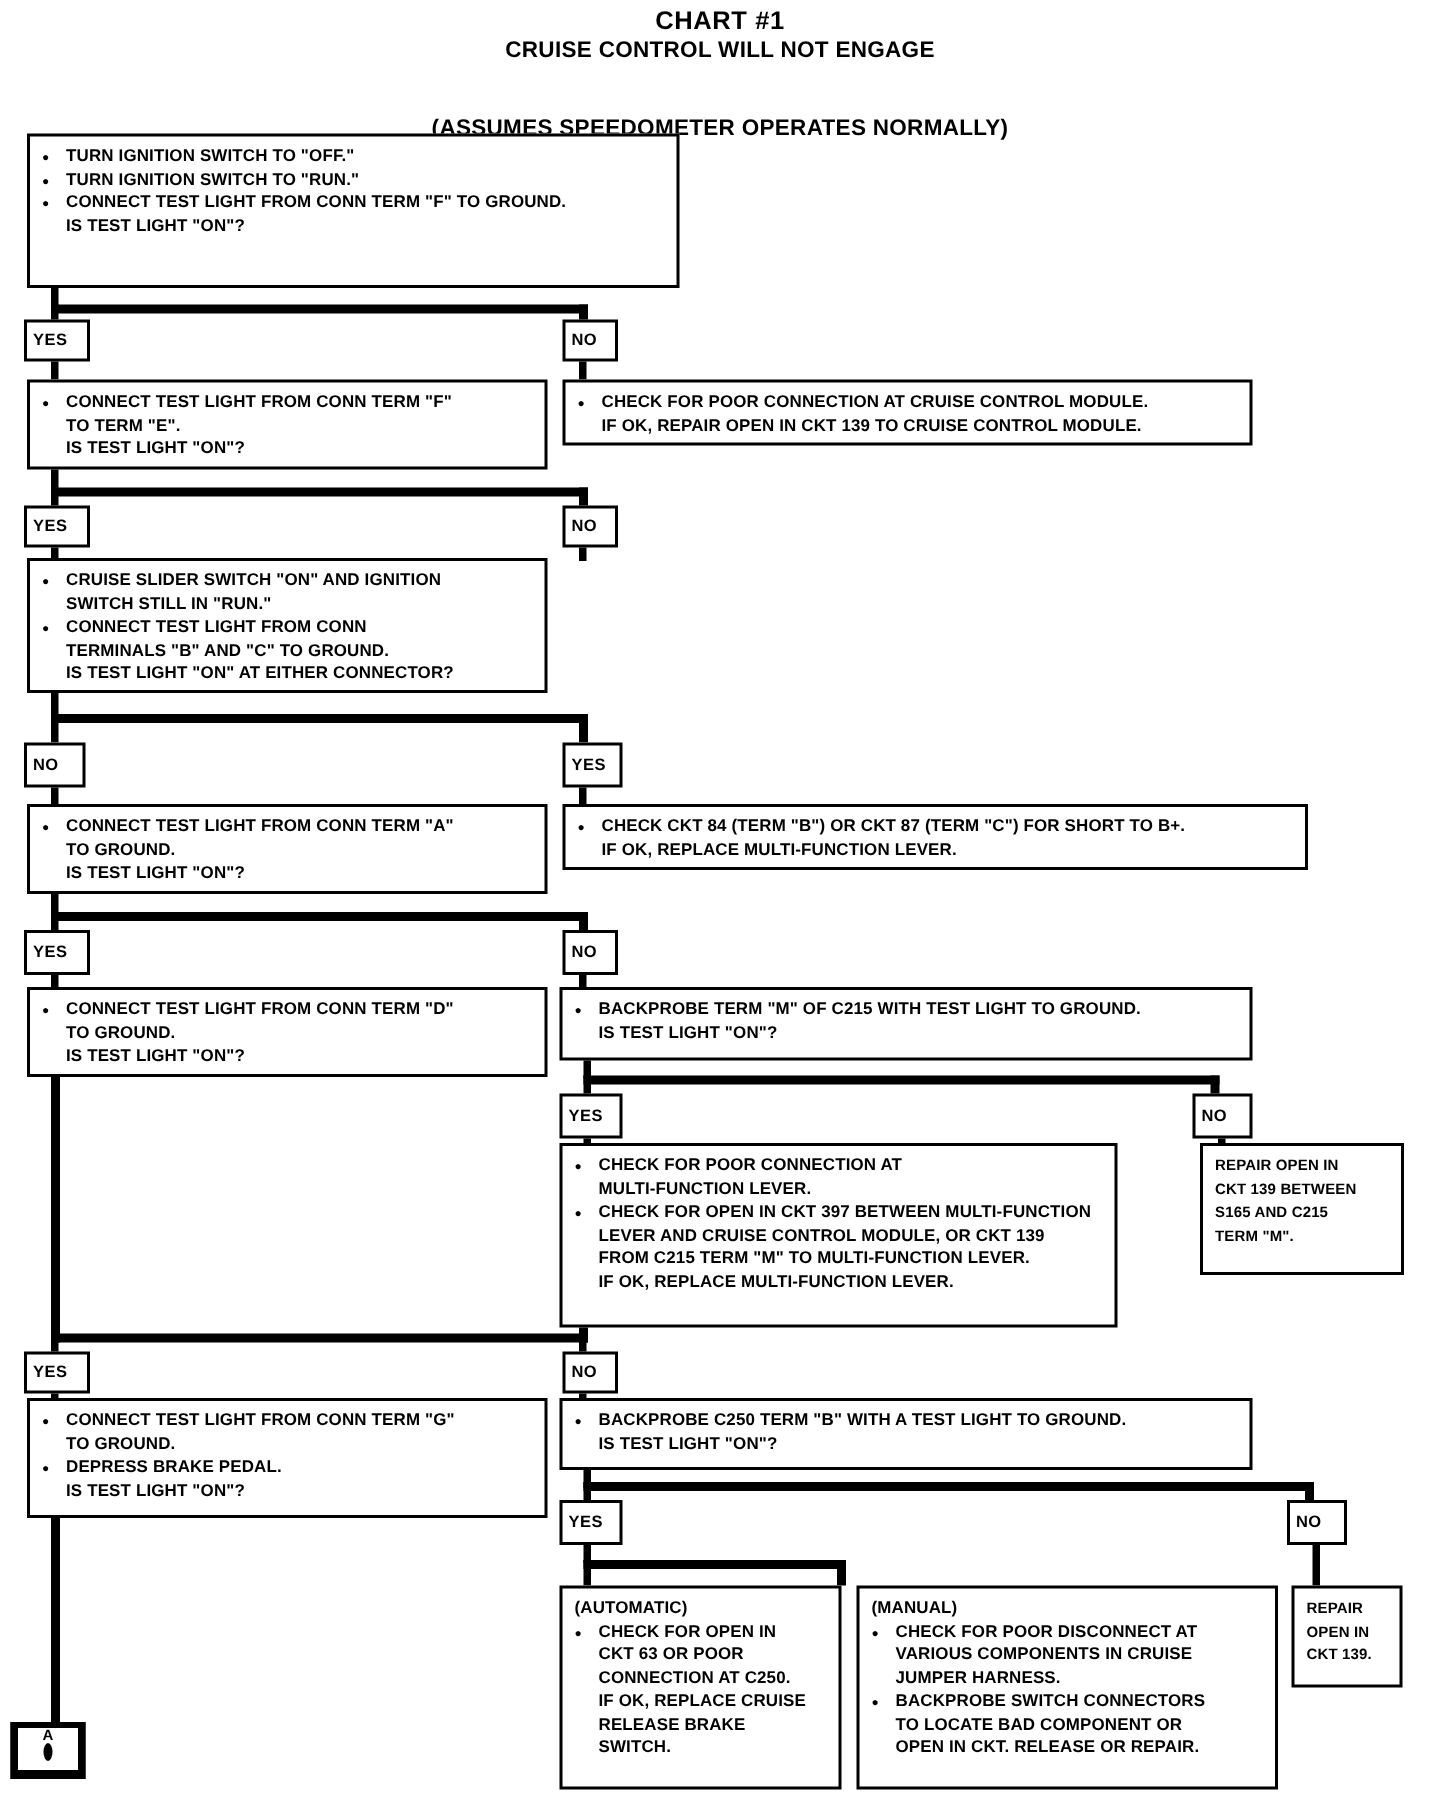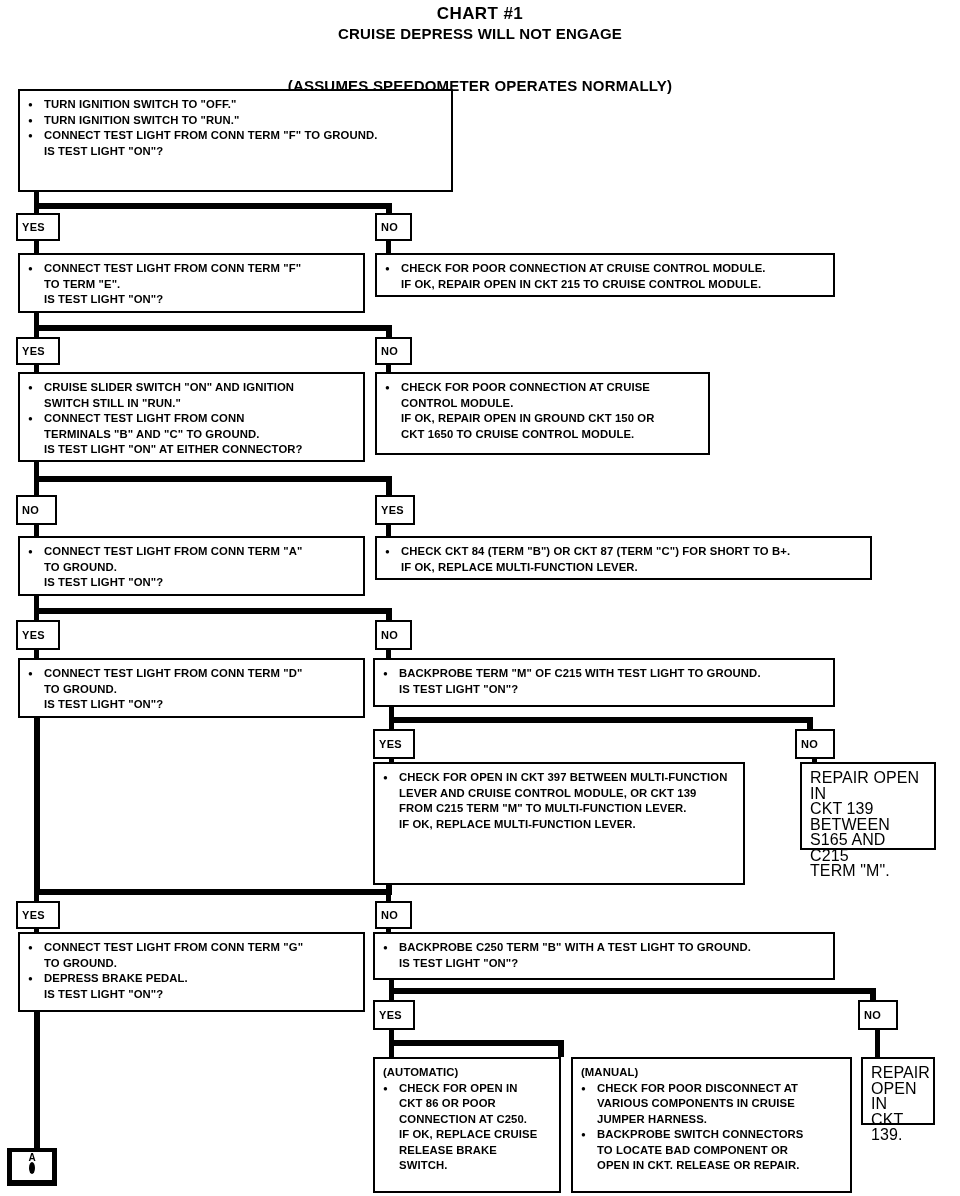--- a/index.html
+++ b/index.html
@@ -80,22 +80,22 @@
     font-size: 11.3px;
     font-weight: bold;
     line-height: 15.5px;
     letter-spacing: 0.1px;
     padding-left: 0;
   }
   .node.plain {
     padding: 6px 8px;
   }
   .node.plain .ptext {
-    font-size: 16px;
-    font-weight: normal;
+    font-size: 10px;
+    font-weight: bold;
     line-height: 15.5px;
     letter-spacing: 0.1px;
     white-space: pre-line;
   }
   .label-box {
     position: absolute;
     box-sizing: border-box;
     border: 2px solid #000;
     background: #fff;
     font-size: 11px;
@@ -157,21 +157,21 @@
     z-index: 2;
   }
 </style>
 </head>
 <body>
 
 <div id="chart-root">
 
   <div class="title-block">
     <div class="title-main">CHART #1</div>
-    <div class="title-sub">CRUISE DEPRESS WILL NOT ENGAGE</div>
+    <div class="title-sub">CRUISE CONTROL WILL NOT ENGAGE</div>
     <div class="title-sub2">(ASSUMES SPEEDOMETER OPERATES NORMALLY)</div>
   </div>
 
   <div class="node" style="left:18px; top:89px; width:435px; height:103px;">
     <ul>
       <li>TURN IGNITION SWITCH TO "OFF."</li>
       <li>TURN IGNITION SWITCH TO "RUN."</li>
       <li>CONNECT TEST LIGHT FROM CONN TERM "F" TO GROUND.
 IS TEST LIGHT "ON"?</li>
     </ul>
@@ -184,21 +184,21 @@
 
   <div class="label-box" style="left:16px; top:213px; width:44px; height:28px;">YES</div>
   <div class="label-box" style="left:375px; top:213px; width:37px; height:28px;">NO</div>
 
   <div class="ln" style="left:34px; top:241px; width:5px; height:12px;"></div>
   <div class="ln" style="left:386px; top:241px; width:5px; height:12px;"></div>
 
   <div class="node" style="left:375px; top:253px; width:460px; height:44px;">
     <ul>
       <li>CHECK FOR POOR CONNECTION AT CRUISE CONTROL MODULE.
-IF OK, REPAIR OPEN IN CKT 215 TO CRUISE CONTROL MODULE.</li>
+IF OK, REPAIR OPEN IN CKT 139 TO CRUISE CONTROL MODULE.</li>
     </ul>
   </div>
 
   <div class="node" style="left:18px; top:253px; width:347px; height:60px;">
     <ul>
       <li>CONNECT TEST LIGHT FROM CONN TERM "F"
 TO TERM "E".
 IS TEST LIGHT "ON"?</li>
     </ul>
   </div>
@@ -206,28 +206,20 @@
   <div class="ln" style="left:34px; top:325px; width:358px; height:6px;"></div>
   <div class="ln" style="left:386px; top:325px; width:6px; height:14px;"></div>
   <div class="ln" style="left:34px; top:325px; width:5px; height:14px;"></div>
 
   <div class="label-box" style="left:16px; top:337px; width:44px; height:28px;">YES</div>
   <div class="label-box" style="left:375px; top:337px; width:37px; height:28px;">NO</div>
 
   <div class="ln" style="left:34px; top:365px; width:5px; height:9px;"></div>
   <div class="ln" style="left:386px; top:365px; width:5px; height:9px;"></div>
 
-  <div class="node" style="left:375px; top:372px; width:335px; height:83px;">
-    <ul>
-      <li>CHECK FOR POOR CONNECTION AT CRUISE
-CONTROL MODULE.
-IF OK, REPAIR OPEN IN GROUND CKT 150 OR
-CKT 1650 TO CRUISE CONTROL MODULE.</li>
-    </ul>
-  </div>
 
   <div class="node" style="left:18px; top:372px; width:347px; height:90px;">
     <ul>
       <li>CRUISE SLIDER SWITCH "ON" AND IGNITION
 SWITCH STILL IN "RUN."</li>
       <li>CONNECT TEST LIGHT FROM CONN
 TERMINALS "B" AND "C" TO GROUND.
 IS TEST LIGHT "ON" AT EITHER CONNECTOR?</li>
     </ul>
   </div>
@@ -289,20 +281,22 @@
   <div class="ln" style="left:389px; top:717px; width:5px; height:14px;"></div>
 
   <div class="label-box" style="left:373px; top:729px; width:42px; height:30px;">YES</div>
   <div class="label-box" style="left:795px; top:729px; width:40px; height:30px;">NO</div>
 
   <div class="ln" style="left:389px; top:759px; width:5px; height:4px;"></div>
   <div class="ln" style="left:812px; top:759px; width:5px; height:4px;"></div>
 
   <div class="node" style="left:373px; top:762px; width:372px; height:123px;">
     <ul>
+      <li>CHECK FOR POOR CONNECTION AT
+MULTI-FUNCTION LEVER.</li>
       <li>CHECK FOR OPEN IN CKT 397 BETWEEN MULTI-FUNCTION
 LEVER AND CRUISE CONTROL MODULE, OR CKT 139
 FROM C215 TERM "M" TO MULTI-FUNCTION LEVER.
 IF OK, REPLACE MULTI-FUNCTION LEVER.</li>
     </ul>
   </div>
 
   <div class="node plain" style="left:800px; top:762px; width:136px; height:88px;">
     <div class="ptext">REPAIR OPEN IN
 CKT 139 BETWEEN
@@ -348,21 +342,21 @@
   <div class="ln" style="left:389px; top:1030px; width:5px; height:12px;"></div>
   <div class="ln" style="left:389px; top:1040px; width:175px; height:6px;"></div>
   <div class="ln" style="left:389px; top:1040px; width:5px; height:17px;"></div>
   <div class="ln" style="left:558px; top:1040px; width:6px; height:17px;"></div>
   <div class="ln" style="left:875px; top:1030px; width:5px; height:27px;"></div>
 
   <div class="node" style="left:373px; top:1057px; width:188px; height:136px;">
     <div class="heading">(AUTOMATIC)</div>
     <ul>
       <li>CHECK FOR OPEN IN
-CKT 86 OR POOR
+CKT 63 OR POOR
 CONNECTION AT C250.
 IF OK, REPLACE CRUISE
 RELEASE BRAKE
 SWITCH.</li>
     </ul>
   </div>
 
   <div class="node" style="left:571px; top:1057px; width:281px; height:136px;">
     <div class="heading">(MANUAL)</div>
     <ul>

